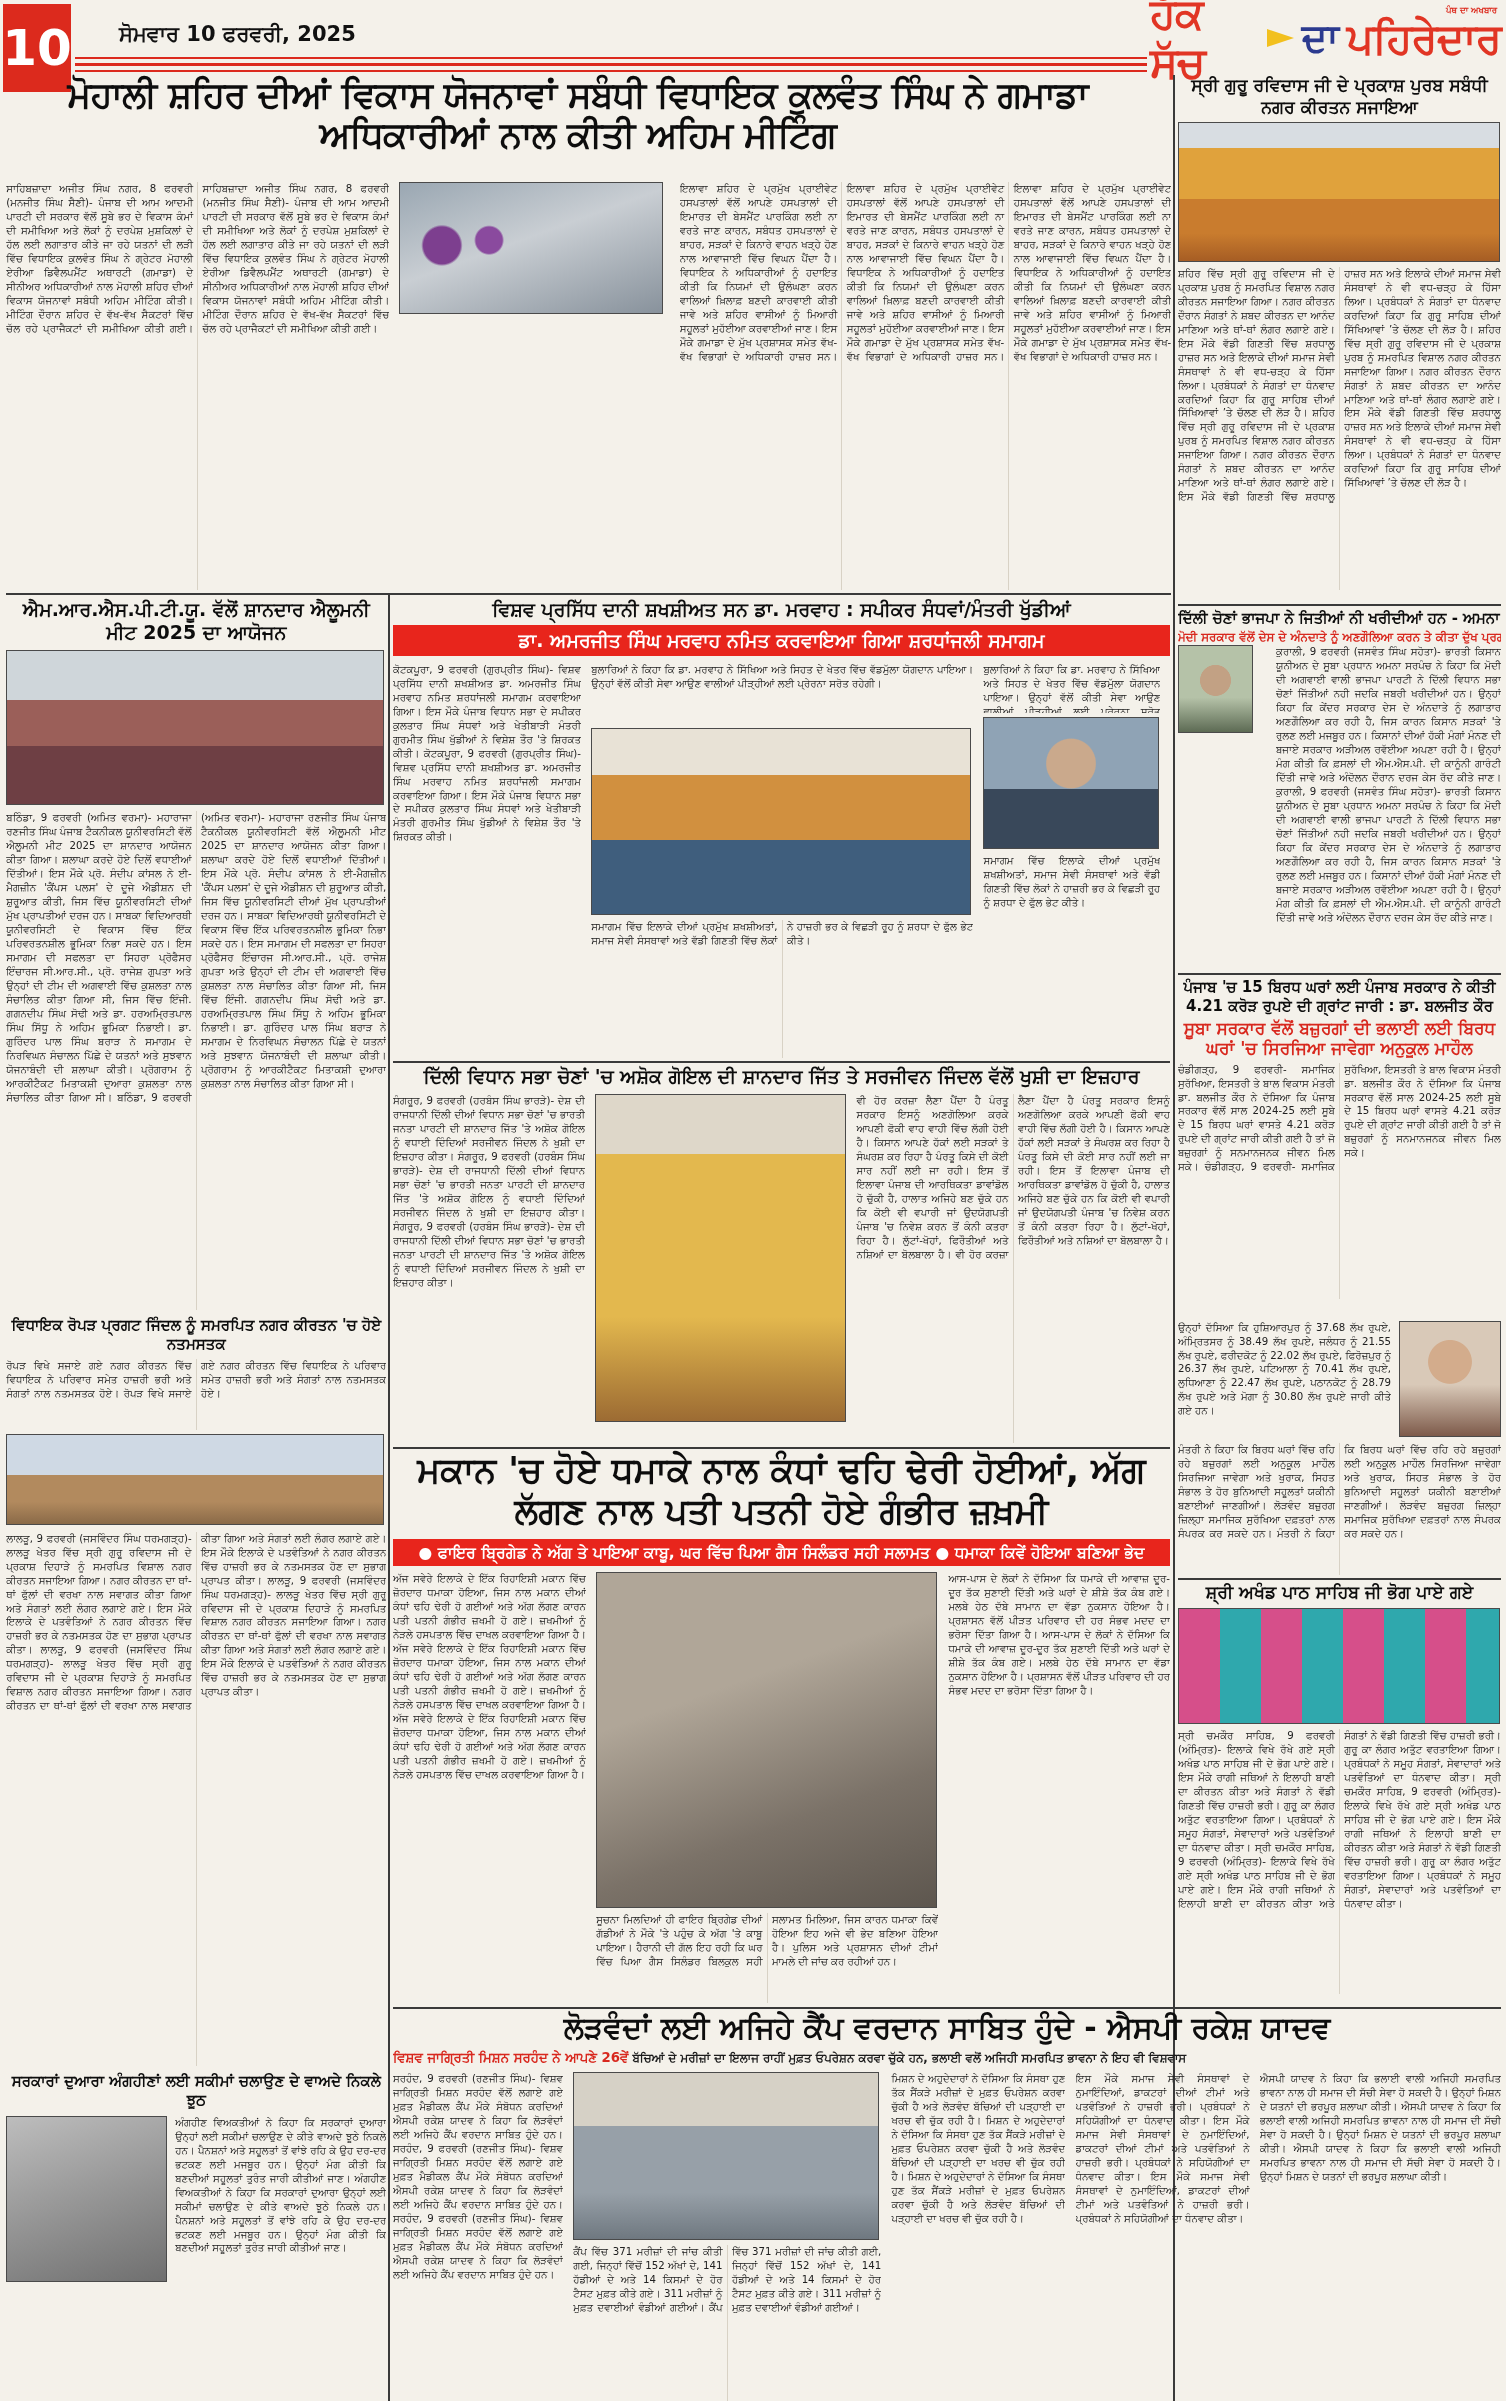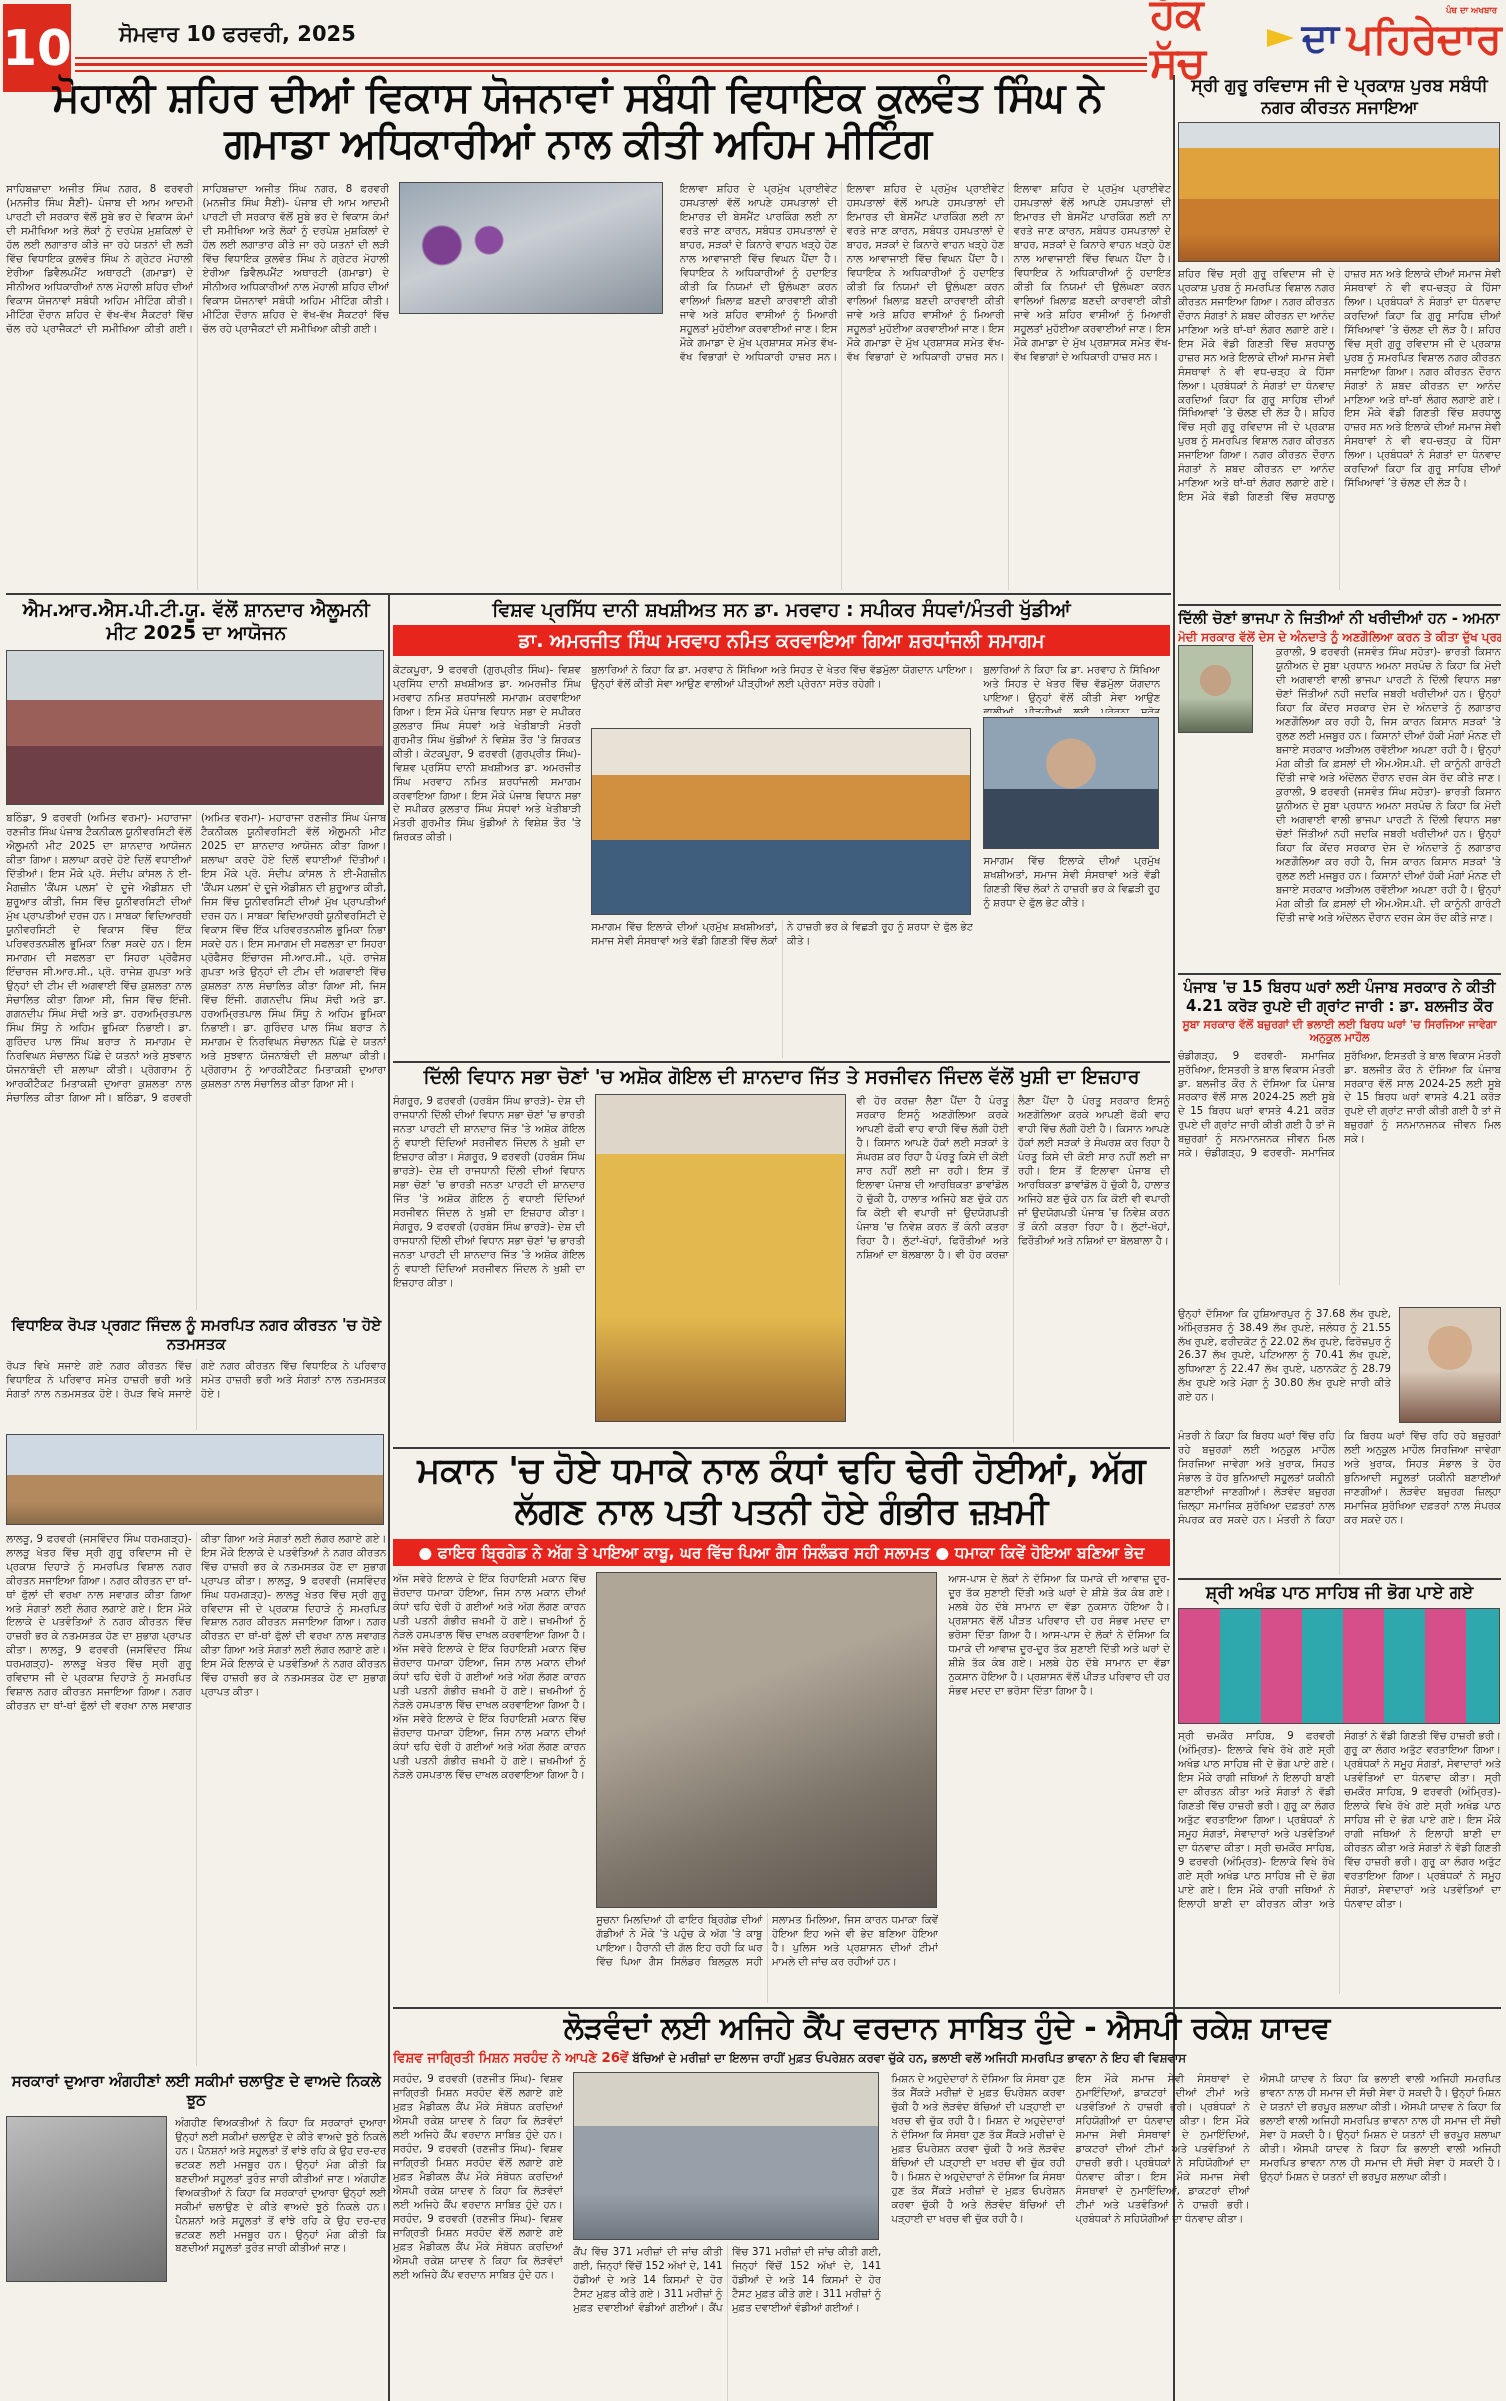--- a/index.html
+++ b/index.html
@@ -12,21 +12,21 @@
            align-items:center;justify-content:center;}
   .date{font-size:21px;font-weight:700;color:#111;}
   .tagline{font-size:8.6px;font-weight:700;color:#dc2a1d;}
   .masthead{display:flex;align-items:center;justify-content:flex-end;gap:7.9px;}
   .mh-red{color:#e13524;font-weight:800;font-size:42px;letter-spacing:-0.8px;}
   .mh-navy{color:#2b3a8f;font-weight:800;font-size:39px;}
   .flag{width:0;height:0;border-left:27px solid #f2c01e;border-top:9.4px solid transparent;
         border-bottom:9.4px solid transparent;position:relative;}
   .rule3{background:repeating-linear-gradient(180deg,#dc2a1d 0 2.4px,transparent 2.4px 6.3px);}
   
-  .h-main{font-size:41px;font-weight:800;line-height:1.12;text-align:center;color:#0d0d0d;letter-spacing:-0.8px;}
+  .h-main{font-size:36px;font-weight:800;line-height:1.12;text-align:center;color:#0d0d0d;letter-spacing:-0.8px;}
   .h-lg{font-size:35px;font-weight:800;line-height:1.18;text-align:center;color:#0d0d0d;}
   .h-md{font-size:19px;font-weight:800;line-height:1.2;text-align:center;color:#0d0d0d;}
   .h-sm{font-size:17.3px;font-weight:800;line-height:1.25;text-align:center;color:#0d0d0d;}
   .h-xs{font-size:15px;font-weight:800;line-height:1.25;text-align:center;color:#0d0d0d;white-space:nowrap;overflow:hidden;}
   .strap{background:#e8251c;color:#fff;font-weight:800;text-align:center;display:flex;
          align-items:center;justify-content:center;}
   .redline{color:#d8281e;font-weight:800;text-align:center;white-space:nowrap;overflow:hidden;}
   
   .col{text-align:justify;font-size:10.2px;line-height:1.37;color:#202020;overflow:hidden;}
   .cols2{columns:2;column-gap:9.4px;column-rule:0.8px solid #d8d2c5;}
@@ -139,21 +139,21 @@
     <div style="display:flex;gap:23px;margin-top:1px;">
       <div style="width:75px;flex:none;">
         <div class="photo ph-amna" style="width:75px;height:88px;"></div>
       </div>
       <div class="col" style="flex:1;height:308px;">ਕੁਰਾਲੀ, 9 ਫਰਵਰੀ (ਜਸਵੰਤ ਸਿੰਘ ਸਹੋਤਾ)- ਭਾਰਤੀ ਕਿਸਾਨ ਯੂਨੀਅਨ ਦੇ ਸੂਬਾ ਪ੍ਰਧਾਨ ਅ­ਮਨਾ ਸਰਪੰਚ ਨੇ ਕਿਹਾ ਕਿ ਮੋਦੀ ਦੀ ਅਗਵਾਈ ਵਾਲੀ ਭਾਜਪਾ ਪਾਰਟੀ ਨੇ ਦਿੱਲੀ ਵਿਧਾਨ ਸਭਾ ਚੋਣਾਂ ਜਿੱਤੀਆਂ ਨਹੀ ਜਦਕਿ ਜਬਰੀ ਖਰੀਦੀਆਂ ਹਨ। ਉਨ੍ਹਾਂ ਕਿਹਾ ਕਿ ਕੇਂਦਰ ਸਰਕਾਰ ਦੇਸ ਦੇ ਅੰਨਦਾਤੇ ਨੂੰ ਲਗਾਤਾਰ ਅਣਗੌਲਿਆ ਕਰ ਰਹੀ ਹੈ, ਜਿਸ ਕਾਰਨ ਕਿਸਾਨ ਸੜਕਾਂ 'ਤੇ ਰੁਲਣ ਲਈ ਮਜਬੂਰ ਹਨ। ਕਿਸਾਨਾਂ ਦੀਆਂ ਹੱਕੀ ਮੰਗਾਂ ਮੰਨਣ ਦੀ ਬਜਾਏ ਸਰਕਾਰ ਅੜੀਅਲ ਰਵੱਈਆ ਅਪਣਾ ਰਹੀ ਹੈ। ਉਨ੍ਹਾਂ ਮੰਗ ਕੀਤੀ ਕਿ ਫ਼ਸਲਾਂ ਦੀ ਐਮ.ਐਸ.ਪੀ. ਦੀ ਕਾਨੂੰਨੀ ਗਾਰੰਟੀ ਦਿੱਤੀ ਜਾਵੇ ਅਤੇ ਅੰਦੋਲਨ ਦੌਰਾਨ ਦਰਜ ਕੇਸ ਰੱਦ ਕੀਤੇ ਜਾਣ। ਕੁਰਾਲੀ, 9 ਫਰਵਰੀ (ਜਸਵੰਤ ਸਿੰਘ ਸਹੋਤਾ)- ਭਾਰਤੀ ਕਿਸਾਨ ਯੂਨੀਅਨ ਦੇ ਸੂਬਾ ਪ੍ਰਧਾਨ ਅ­ਮਨਾ ਸਰਪੰਚ ਨੇ ਕਿਹਾ ਕਿ ਮੋਦੀ ਦੀ ਅਗਵਾਈ ਵਾਲੀ ਭਾਜਪਾ ਪਾਰਟੀ ਨੇ ਦਿੱਲੀ ਵਿਧਾਨ ਸਭਾ ਚੋਣਾਂ ਜਿੱਤੀਆਂ ਨਹੀ ਜਦਕਿ ਜਬਰੀ ਖਰੀਦੀਆਂ ਹਨ। ਉਨ੍ਹਾਂ ਕਿਹਾ ਕਿ ਕੇਂਦਰ ਸਰਕਾਰ ਦੇਸ ਦੇ ਅੰਨਦਾਤੇ ਨੂੰ ਲਗਾਤਾਰ ਅਣਗੌਲਿਆ ਕਰ ਰਹੀ ਹੈ, ਜਿਸ ਕਾਰਨ ਕਿਸਾਨ ਸੜਕਾਂ 'ਤੇ ਰੁਲਣ ਲਈ ਮਜਬੂਰ ਹਨ। ਕਿਸਾਨਾਂ ਦੀਆਂ ਹੱਕੀ ਮੰਗਾਂ ਮੰਨਣ ਦੀ ਬਜਾਏ ਸਰਕਾਰ ਅੜੀਅਲ ਰਵੱਈਆ ਅਪਣਾ ਰਹੀ ਹੈ। ਉਨ੍ਹਾਂ ਮੰਗ ਕੀਤੀ ਕਿ ਫ਼ਸਲਾਂ ਦੀ ਐਮ.ਐਸ.ਪੀ. ਦੀ ਕਾਨੂੰਨੀ ਗਾਰੰਟੀ ਦਿੱਤੀ ਜਾਵੇ ਅਤੇ ਅੰਦੋਲਨ ਦੌਰਾਨ ਦਰਜ ਕੇਸ ਰੱਦ ਕੀਤੇ ਜਾਣ।</div>
     </div>
   </div>
 
   <div class="abs" style="left:1178px;top:978px;width:323px;height:597px;overflow:hidden;">
     <div class="h-xs" style="white-space:normal;">ਪੰਜਾਬ 'ਚ 15 ਬਿਰਧ ਘਰਾਂ ਲਈ ਪੰਜਾਬ ਸਰਕਾਰ ਨੇ ਕੀਤੀ 4.21 ਕਰੋੜ ਰੁਪਏ ਦੀ ਗ੍ਰਾਂਟ ਜਾਰੀ : ਡਾ. ਬਲਜੀਤ ਕੌਰ</div>
-    <div class="redline" style="font-size:11px;margin-top:2.4px;white-space:normal;">ਸੂਬਾ ਸਰਕਾਰ ਵੱਲੋਂ ਬਜ਼ੁਰਗਾਂ ਦੀ ਭਲਾਈ ਲਈ ਬਿਰਧ ਘਰਾਂ 'ਚ ਸਿਰਜਿਆ ਜਾਵੇਗਾ ਅਨੁਕੂਲ ਮਾਹੌਲ</div>
+    <div class="redline" style="font-size:17px;margin-top:2.4px;white-space:normal;">ਸੂਬਾ ਸਰਕਾਰ ਵੱਲੋਂ ਬਜ਼ੁਰਗਾਂ ਦੀ ਭਲਾਈ ਲਈ ਬਿਰਧ ਘਰਾਂ 'ਚ ਸਿਰਜਿਆ ਜਾਵੇਗਾ ਅਨੁਕੂਲ ਮਾਹੌਲ</div>
     <div class="col cols2" style="height:236px;margin-top:4.7px;">ਚੰਡੀਗੜ੍ਹ, 9 ਫਰਵਰੀ- ਸਮਾਜਿਕ ਸੁਰੱਖਿਆ, ਇਸਤਰੀ ਤੇ ਬਾਲ ਵਿਕਾਸ ਮੰਤਰੀ ਡਾ. ਬਲਜੀਤ ਕੌਰ ਨੇ ਦੱਸਿਆ ਕਿ ਪੰਜਾਬ ਸਰਕਾਰ ਵੱਲੋਂ ਸਾਲ 2024-25 ਲਈ ਸੂਬੇ ਦੇ 15 ਬਿਰਧ ਘਰਾਂ ਵਾਸਤੇ 4.21 ਕਰੋੜ ਰੁਪਏ ਦੀ ਗ੍ਰਾਂਟ ਜਾਰੀ ਕੀਤੀ ਗਈ ਹੈ ਤਾਂ ਜੋ ਬਜ਼ੁਰਗਾਂ ਨੂੰ ਸਨਮਾਨਜਨਕ ਜੀਵਨ ਮਿਲ ਸਕੇ। ਚੰਡੀਗੜ੍ਹ, 9 ਫਰਵਰੀ- ਸਮਾਜਿਕ ਸੁਰੱਖਿਆ, ਇਸਤਰੀ ਤੇ ਬਾਲ ਵਿਕਾਸ ਮੰਤਰੀ ਡਾ. ਬਲਜੀਤ ਕੌਰ ਨੇ ਦੱਸਿਆ ਕਿ ਪੰਜਾਬ ਸਰਕਾਰ ਵੱਲੋਂ ਸਾਲ 2024-25 ਲਈ ਸੂਬੇ ਦੇ 15 ਬਿਰਧ ਘਰਾਂ ਵਾਸਤੇ 4.21 ਕਰੋੜ ਰੁਪਏ ਦੀ ਗ੍ਰਾਂਟ ਜਾਰੀ ਕੀਤੀ ਗਈ ਹੈ ਤਾਂ ਜੋ ਬਜ਼ੁਰਗਾਂ ਨੂੰ ਸਨਮਾਨਜਨਕ ਜੀਵਨ ਮਿਲ ਸਕੇ।</div>
     <div style="display:flex;gap:7.9px;margin-top:22px;">
       <div class="col" style="flex:1;height:118px;">ਉਨ੍ਹਾਂ ਦੱਸਿਆ ਕਿ ਹੁਸ਼ਿਆਰਪੁਰ ਨੂੰ 37.68 ਲੱਖ ਰੁਪਏ, ਅੰਮ੍ਰਿਤਸਰ ਨੂੰ 38.49 ਲੱਖ ਰੁਪਏ, ਜਲੰਧਰ ਨੂੰ 21.55 ਲੱਖ ਰੁਪਏ, ਫਰੀਦਕੋਟ ਨੂੰ 22.02 ਲੱਖ ਰੁਪਏ, ਫਿਰੋਜ਼ਪੁਰ ਨੂੰ 26.37 ਲੱਖ ਰੁਪਏ, ਪਟਿਆਲਾ ਨੂੰ 70.41 ਲੱਖ ਰੁਪਏ, ਲੁਧਿਆਣਾ ਨੂੰ 22.47 ਲੱਖ ਰੁਪਏ, ਪਠਾਨਕੋਟ ਨੂੰ 28.79 ਲੱਖ ਰੁਪਏ ਅਤੇ ਮੋਗਾ ਨੂੰ 30.80 ਲੱਖ ਰੁਪਏ ਜਾਰੀ ਕੀਤੇ ਗਏ ਹਨ।</div>
       <div class="photo ph-baljit" style="width:102px;height:116px;flex:none;"></div>
     </div>
     <div class="col cols2" style="height:165px;margin-top:4.7px;">ਮੰਤਰੀ ਨੇ ਕਿਹਾ ਕਿ ਬਿਰਧ ਘਰਾਂ ਵਿੱਚ ਰਹਿ ਰਹੇ ਬਜ਼ੁਰਗਾਂ ਲਈ ਅਨੁਕੂਲ ਮਾਹੌਲ ਸਿਰਜਿਆ ਜਾਵੇਗਾ ਅਤੇ ਖੁਰਾਕ, ਸਿਹਤ ਸੰਭਾਲ ਤੇ ਹੋਰ ਬੁਨਿਆਦੀ ਸਹੂਲਤਾਂ ਯਕੀਨੀ ਬਣਾਈਆਂ ਜਾਣਗੀਆਂ। ਲੋੜਵੰਦ ਬਜ਼ੁਰਗ ਜ਼ਿਲ੍ਹਾ ਸਮਾਜਿਕ ਸੁਰੱਖਿਆ ਦਫ਼ਤਰਾਂ ਨਾਲ ਸੰਪਰਕ ਕਰ ਸਕਦੇ ਹਨ। ਮੰਤਰੀ ਨੇ ਕਿਹਾ ਕਿ ਬਿਰਧ ਘਰਾਂ ਵਿੱਚ ਰਹਿ ਰਹੇ ਬਜ਼ੁਰਗਾਂ ਲਈ ਅਨੁਕੂਲ ਮਾਹੌਲ ਸਿਰਜਿਆ ਜਾਵੇਗਾ ਅਤੇ ਖੁਰਾਕ, ਸਿਹਤ ਸੰਭਾਲ ਤੇ ਹੋਰ ਬੁਨਿਆਦੀ ਸਹੂਲਤਾਂ ਯਕੀਨੀ ਬਣਾਈਆਂ ਜਾਣਗੀਆਂ। ਲੋੜਵੰਦ ਬਜ਼ੁਰਗ ਜ਼ਿਲ੍ਹਾ ਸਮਾਜਿਕ ਸੁਰੱਖਿਆ ਦਫ਼ਤਰਾਂ ਨਾਲ ਸੰਪਰਕ ਕਰ ਸਕਦੇ ਹਨ।</div>
   </div>
 
   <div class="abs" style="left:393px;top:1065px;width:777px;height:378px;overflow:hidden;display:flex;flex-direction:column;">
     <div class="h-md">ਦਿੱਲੀ ਵਿਧਾਨ ਸਭਾ ਚੋਣਾਂ 'ਚ ਅਸ਼ੋਕ ਗੋਇਲ ਦੀ ਸ਼ਾਨਦਾਰ ਜਿੱਤ ਤੇ ਸਰਜੀਵਨ ਜਿੰਦਲ ਵੱਲੋਂ ਖੁਸ਼ੀ ਦਾ ਇਜ਼ਹਾਰ</div>

